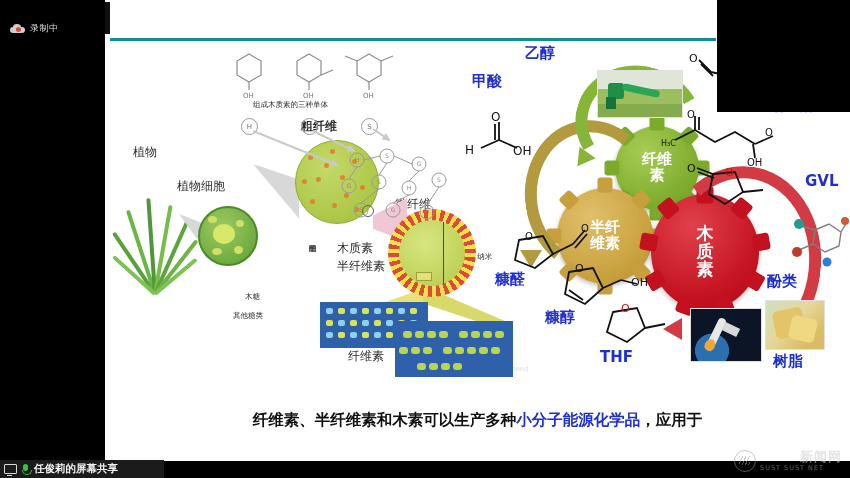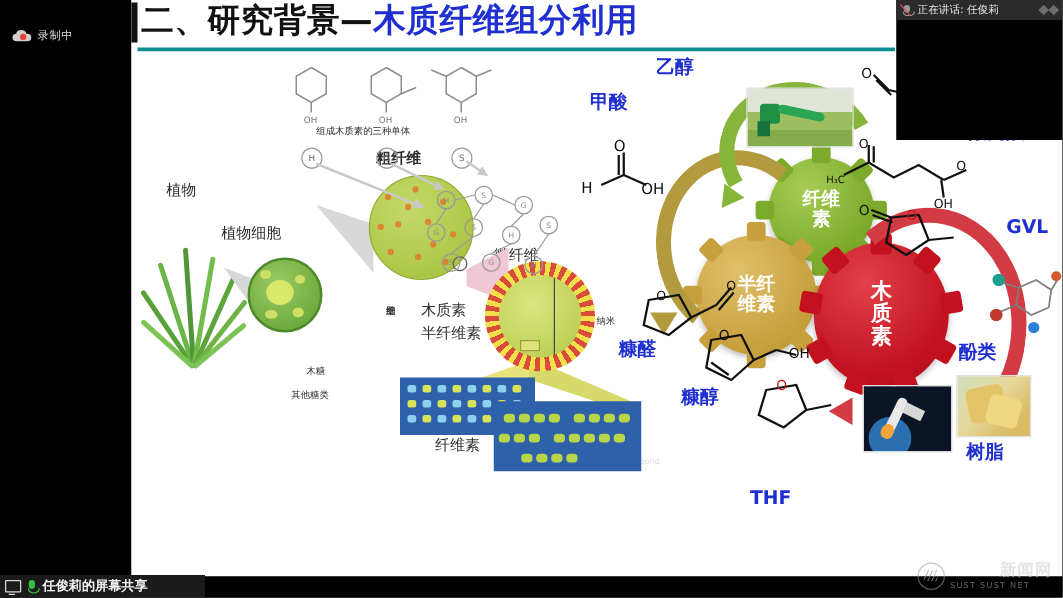--- a/index.html
+++ b/index.html
@@ -159,25 +159,20 @@
           <i class="c2"></i>
           <i class="dot"></i>
       </span>
       <span class="rec-txt">录制中</span>
     </div>
   </div>
 
   <div class="slide">
 
     <div class="title-bar"></div>
-    <div class="title-wrap">
-      <div class="title">
-        <span class="blk">二、研究背景—</span><span class="blu">木质纤维组分利用</span>
-      </div>
-    </div>
     <div class="title-rule"></div>
 
     <div class="glab b" style="left:28px;top:144px;">植物</div>
     <div class="glab b" style="left:72px;top:178px;">植物细胞</div>
     <div class="glab t" style="left:202px;top:238px;writing-mode:vertical-rl;">细胞壁</div>
     <div class="glab b" style="left:196px;top:118px;font-weight:bold;">粗纤维</div>
     <div class="glab b" style="left:290px;top:196px;">微纤维</div>
     <div class="glab b" style="left:232px;top:240px;">木质素</div>
     <div class="glab b" style="left:232px;top:258px;">半纤维素</div>
     <div class="glab t" style="left:348px;top:252px;">10-20 纳米</div>
@@ -479,21 +474,21 @@
 
     <div class="chem" style="left:478px;top:294px;">
       <svg width="90" height="56" viewBox="0 0 90 56">
         <g stroke="#111" stroke-width="1.8" fill="none">
           <polygon points="30,18 54,14 62,34 44,48 24,38"></polygon>
           <path d="M62,34 L82,30"></path>
         </g>
         <text x="38" y="18" font-size="11" fill="#c01818">O</text>
       </svg>
     </div>
-    <div class="lab lg" style="left:495px;top:348px;margin-top:41px;">THF</div>
+    <div class="lab lg" style="left:495px;top:348px;">THF</div>
 
     <div class="chem" style="left:440px;top:254px;">
       <svg width="104" height="60" viewBox="0 0 104 60">
         <g stroke="#111" stroke-width="1.8" fill="none">
           <polygon points="24,18 48,14 58,34 40,50 20,40"></polygon>
           <path d="M58,34 L76,26 M76,26 L92,30"></path>
           <path d="M24,36 L38,46"></path>
         </g>
         <text x="30" y="18" font-size="11" fill="#111">O</text>
         <text x="86" y="32" font-size="11" fill="#111">OH</text>
@@ -506,36 +501,27 @@
         <g stroke="#111" stroke-width="1.8" fill="none">
           <polygon points="20,18 44,14 54,32 36,46 16,38"></polygon>
           <path d="M54,32 L74,22 M74,22 L86,8 M76,26 L88,12"></path>
         </g>
         <text x="26" y="18" font-size="10" fill="#111">O</text>
         <text x="82" y="10" font-size="10" fill="#111">O</text>
       </svg>
     </div>
     <div class="lab lg" style="left:390px;top:270px;">糠醛</div>
 
+    <div class="cap cap1">
+      <span>纤维素、半纤维素和木素可以生产多种</span><span class="blu">小分子能源化学品</span><span>，应用于</span>
+    </div>
 
   </div>
 
   <div class="video-card">
-    <div class="vid-head">
-      <span class="mic-mute">
-        <i class="cap"></i>
-          <i class="base"></i>
-          <i class="slash"></i>
-      </span>
-      <span class="vid-head-txt">正在讲话: 任俊莉</span>
-      <span class="vid-more">
-          <i></i>
-          <i></i>
-        </span>
-    </div>
   </div>
 
   <div class="share-bar">
     <span class="scr-ico"></span>
     <span class="mic-ico">
         <i class="cap"></i>
         <i class="base"></i>
       </span>
     <span class="share-txt">任俊莉的屏幕共享</span>
   </div>

